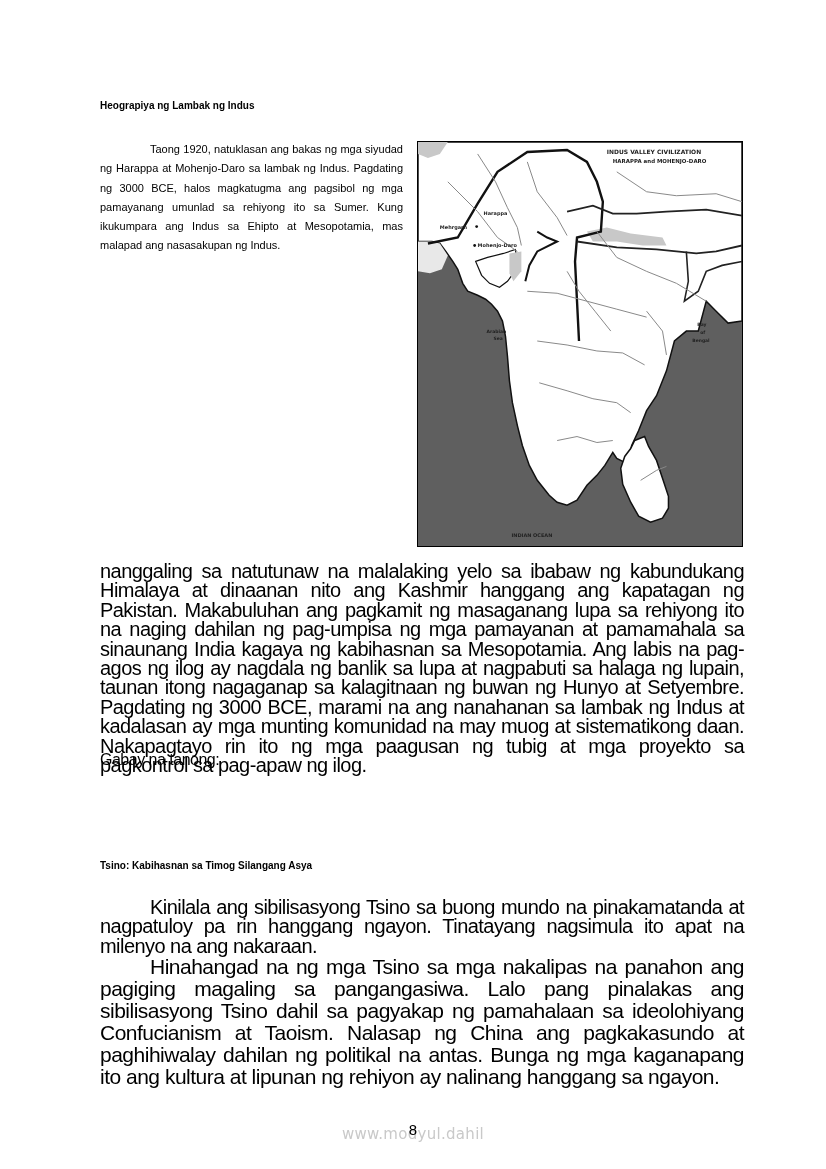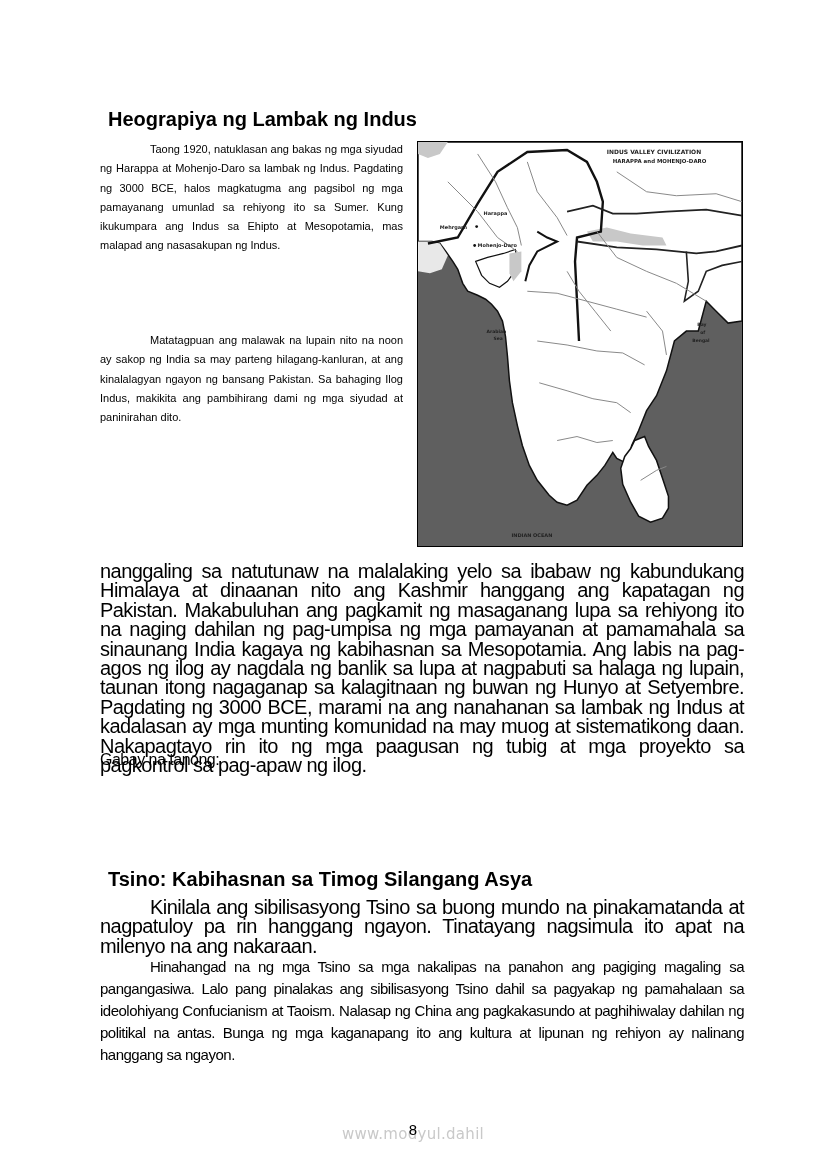--- a/index.html
+++ b/index.html
@@ -1,34 +1,34 @@
 <!DOCTYPE html>
 <html><head>
   <meta charset="utf-8">
   <style>
     html, body { margin: 0; padding: 0; background: #ffffff; }
     body { width: 826px; height: 1169px; position: relative; overflow: hidden; color: #000; }
     .page { position: absolute; left: 0; top: 0; width: 826px; height: 1169px; }
     .heading {
       position: absolute; left: 100px;
-      font-family: "Liberation Sans", sans-serif; font-weight: bold; font-size: 20px;
-      margin: 8px;
+      font-family: "Liberation Sans", sans-serif; font-weight: bold; font-size: 10px;
+      margin: 0;
     }
     .para {
       position: absolute; left: 100px;
       font-family: "Liberation Sans", sans-serif; font-size: 11px;
       line-height: 19.3px; margin: 0; text-align: justify;
       text-indent: 50px;
     }
     .para.narrow { width: 303px; }
     .para.cond {
       width: 644px; font-size: 20px; letter-spacing: -0.55px; line-height: 19.4px;
     }
     .para.cond2 {
-      width: 644px; font-size: 15px; letter-spacing: -0.5px; line-height: 22px;
+      width: 644px; font-size: 21px; letter-spacing: -0.5px; line-height: 22px;
     }
     .plain {
       position: absolute; left: 100px;
       font-family: "Liberation Sans", sans-serif; font-size: 16px; letter-spacing: -0.5px;
       margin: 0;
     }
     ol.questions {
       position: absolute; left: 100px; top: 783px; width: 646px;
       margin: 0; padding: 0 0 0 50px;
       font-family: "Liberation Sans", sans-serif; font-size: 16px; letter-spacing: -0.5px;
@@ -51,21 +51,20 @@
     }
   </style>
 </head>
 <body>
 
 <div class="page">
 
   <h2 class="heading" style="top:100px;">Heograpiya ng Lambak ng Indus</h2>
 
   <p class="para narrow" style="top:140px;">Taong 1920, natuklasan ang bakas ng mga siyudad ng Harappa at Mohenjo-Daro sa lambak ng Indus. Pagdating ng 3000 BCE, halos magkatugma ang pagsibol ng mga pamayanang umunlad sa rehiyong ito sa Sumer. Kung ikukumpara ang Indus sa Ehipto at Mesopotamia, mas malapad ang nasasakupan ng Indus.</p>
-  <p class="para narrow" style="top:331px;">Matatagpuan ang malawak na lupain nito na noon ay sakop ng India sa may parteng hilagang-kanluran, at ang kinalalagyan ngayon ng bansang Pakistan. Sa bahaging Ilog Indus, makikita ang pambihirang dami ng mga siyudad at paninirahan dito.</p>
   <p class="para cond" style="top:562px; text-indent:0;">nanggaling sa natutunaw na malalaking yelo sa ibabaw ng kabundukang Himalaya at dinaanan nito ang Kashmir hanggang ang kapatagan ng Pakistan. Makabuluhan ang pagkamit ng masaganang lupa sa rehiyong ito na naging dahilan ng pag-umpisa ng mga pamayanan at pamamahala sa sinaunang India kagaya ng kabihasnan sa Mesopotamia. Ang labis na pag-agos ng ilog ay nagdala ng banlik sa lupa at nagpabuti sa halaga ng lupain, taunan itong nagaganap sa kalagitnaan ng buwan ng Hunyo at Setyembre. Pagdating ng 3000 BCE, marami na ang nanahanan sa lambak ng Indus at kadalasan ay mga munting komunidad na may muog at sistematikong daan. Nakapagtayo rin ito ng mga paagusan ng tubig at mga proyekto sa pagkontrol sa pag-apaw ng ilog.</p>
 
   <div class="map-frame">
     <svg viewBox="0 0 326 406" preserveAspectRatio="none">
 
       <path d="M0,0 L326,0 L326,180 L312,182 L300,170 L290,160 L282,190 L270,190 L258,200 L250,230 L240,255 L230,270 L222,290 L215,305 L212,318 L208,322 L200,318 L196,312 L188,325 L180,335 L170,345 L160,360 L150,365 L140,362 L132,355 L120,340 L112,325 L105,305 L100,285 L95,262 L92,240 L90,215 L88,195 L85,180 L80,170 L74,163 L68,158 L60,154 L50,150 L45,142 L40,128 L35,120 L28,110 L22,102 L14,100 L0,100 Z" fill="#ffffff" stroke="#111" stroke-width="1.5"></path>
 
       <path d="M58,120 L70,116 L86,112 L98,108 L100,122 L96,132 L90,140 L82,146 L72,142 L64,134 Z" fill="#ffffff" stroke="#111" stroke-width="1.2"></path>
       <path d="M92,112 L104,110 L104,130 L96,140 L92,132 Z" fill="#c8c8c8"></path>
 

